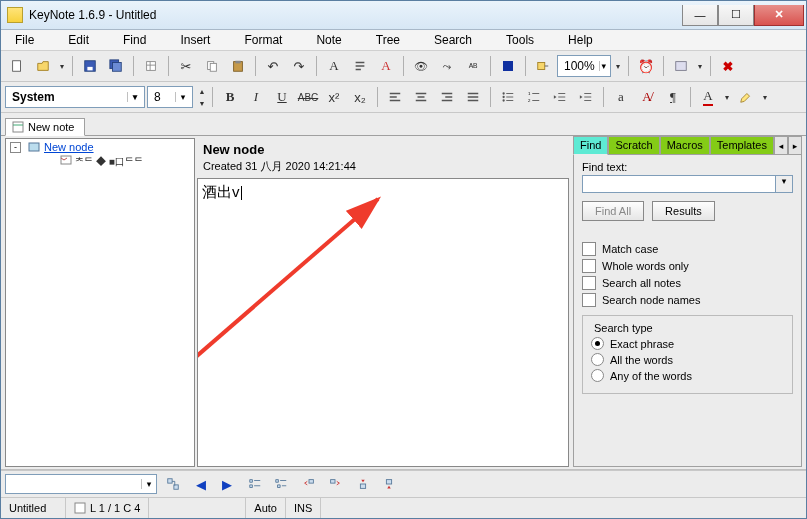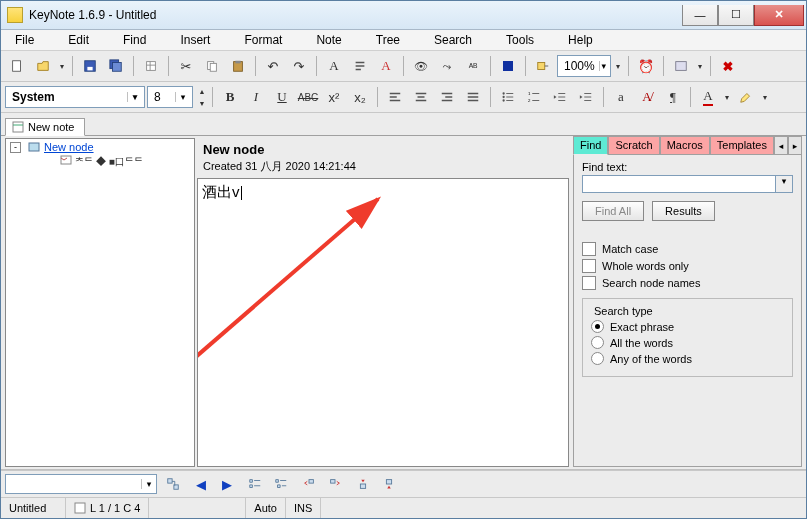--- a/index.html
+++ b/index.html
@@ -139,21 +139,21 @@
   
   .side-panel {
     width: 229px; margin: 0 4px 2px 2px;
     display:flex; flex-direction:column;
   }
   .side-tabs {
     display:flex; height:18px; background:#ececec; border-bottom:1px solid #a0a0a0;
   }
   .side-tab {
     padding: 2px 6px; font-size:11px; border:1px solid #a0a0a0;
-    background:#fca5a5; border-bottom:none;
+    background:#84cc16; border-bottom:none;
   }
   .side-tab.active { background:#5eead4; border-bottom:1px solid #ececec; margin-bottom:-1px; }
   .side-tab-scroll { width:12px; display:flex; align-items:center; justify-content:center; font-size:9px; border:1px solid #a0a0a0; border-bottom:none; background:#e4e4e4;}
   .side-body {
     flex:1; border:1px solid #a0a0a0; border-top:none; background:#ececec;
     padding:6px 8px;
   }
   .side-body label { font-size:11px; }
   .side-body input[type=text] {
     width:100%; height:18px; border:1px solid #7f9db9; background:#fff;
@@ -479,20 +479,24 @@
         <div class="checkrow">
             <span class="cb"></span>
             <span>Match case</span>
           </div>
         <div class="checkrow">
             <span class="cb"></span>
             <span>Whole words only</span>
           </div>
         <div class="checkrow">
             <span class="cb"></span>
+            <span>Search all notes</span>
+          </div>
+        <div class="checkrow">
+            <span class="cb"></span>
             <span>Search node names</span>
           </div>
 
         <div class="fieldset">
           <div class="legend">Search type</div>
           <div class="radiorow">
               <span class="rb sel"></span>
               <span>Exact phrase</span>
             </div>
           <div class="radiorow">

